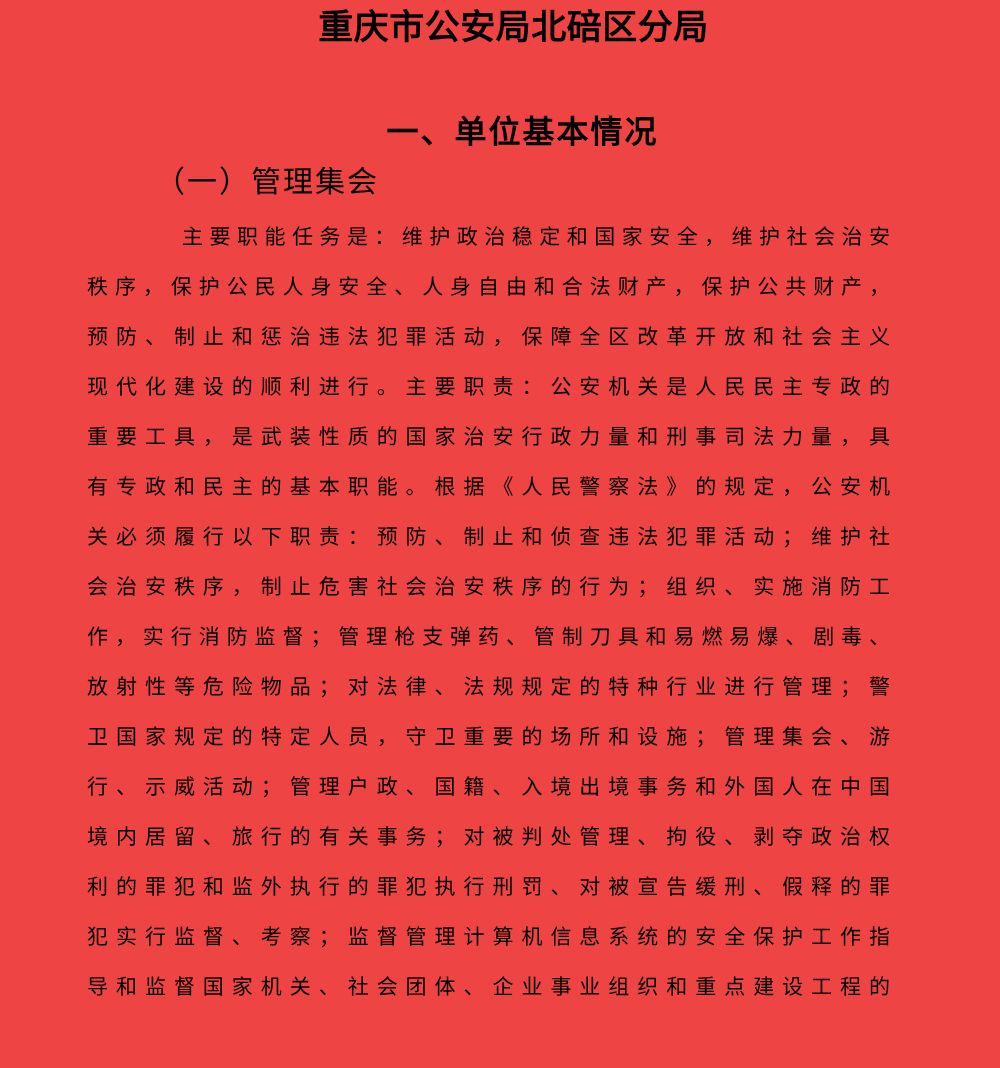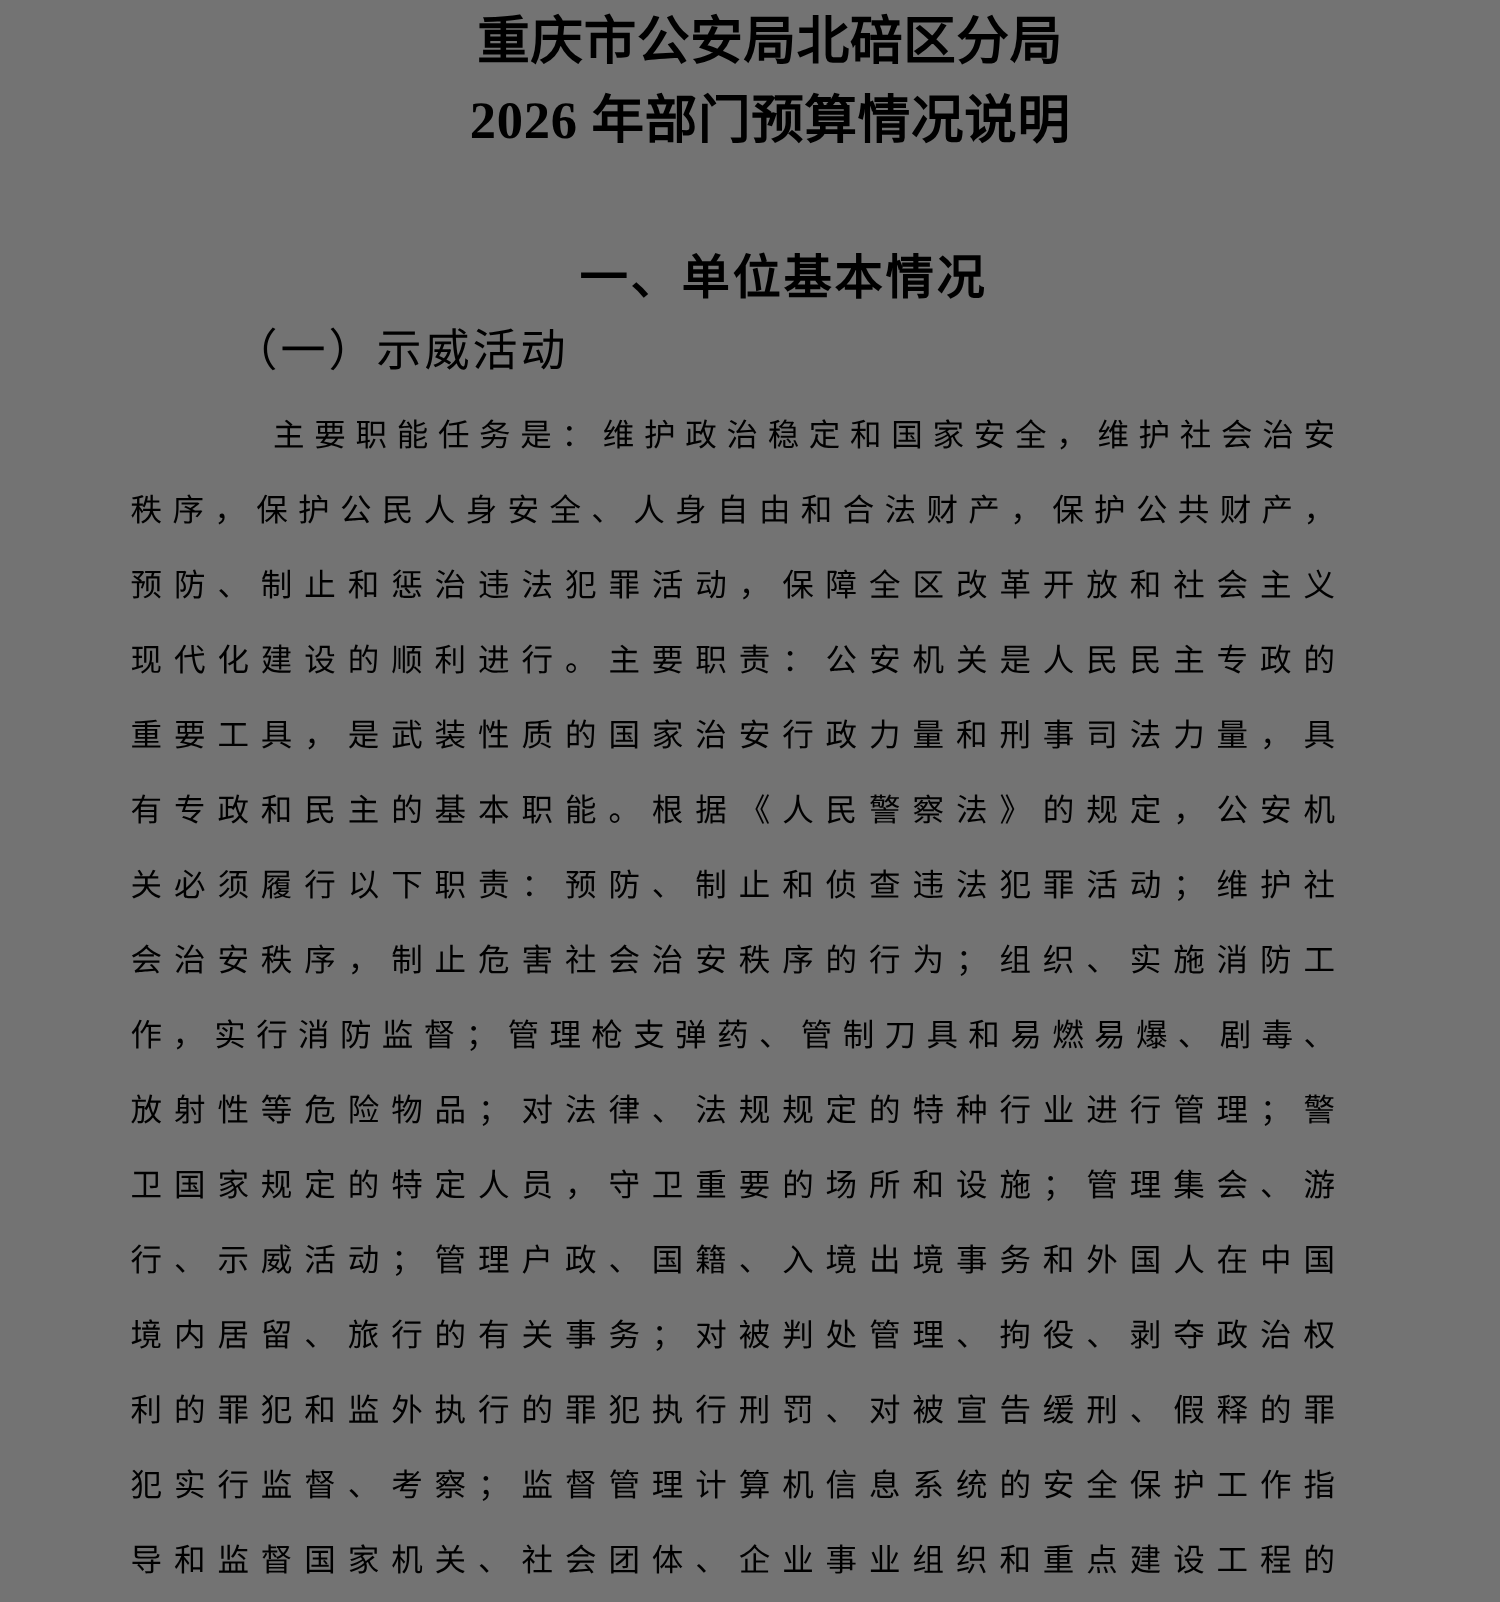--- a/index.html
+++ b/index.html
@@ -4,21 +4,21 @@
 <style>
   html, body {
     margin: 0;
     padding: 0;
     background: #ffffff;
   }
   .page {
     position: relative;
     width: 1000px;
     height: 1068px;
-    background: #737373;
+    background: #ef4444;
     color: #000000;
     overflow: hidden;
     font-family: "Liberation Serif", serif;
   }
   .doc {
     padding-left: 87px;
     width: 803px;
   }
   .title-block {
     width: 803px;
@@ -70,26 +70,25 @@
   }
 </style>
 </head>
 <body>
 
 <div class="page">
   <div class="doc">
 
     <div class="title-block">
       <div class="title-line">重庆市公安局北碚区分局</div>
-      <div class="title-line">2026 年部门预算情况说明</div>
     </div>
 
     <div class="section-heading">一、单位基本情况</div>
 
-    <div class="subsection-heading">（一）示威活动</div>
+    <div class="subsection-heading">（一）管理集会</div>
 
     <p class="body-paragraph">主要职能任务是：维护政治稳定和国家安全，维护社会治安
 秩序，保护公民人身安全、人身自由和合法财产，保护公共财产，
 预防、制止和惩治违法犯罪活动，保障全区改革开放和社会主义
 现代化建设的顺利进行。主要职责：公安机关是人民民主专政的
 重要工具，是武装性质的国家治安行政力量和刑事司法力量，具
 有专政和民主的基本职能。根据《人民警察法》的规定，公安机
 关必须履行以下职责：预防、制止和侦查违法犯罪活动；维护社
 会治安秩序，制止危害社会治安秩序的行为；组织、实施消防工
 作，实行消防监督；管理枪支弹药、管制刀具和易燃易爆、剧毒、

